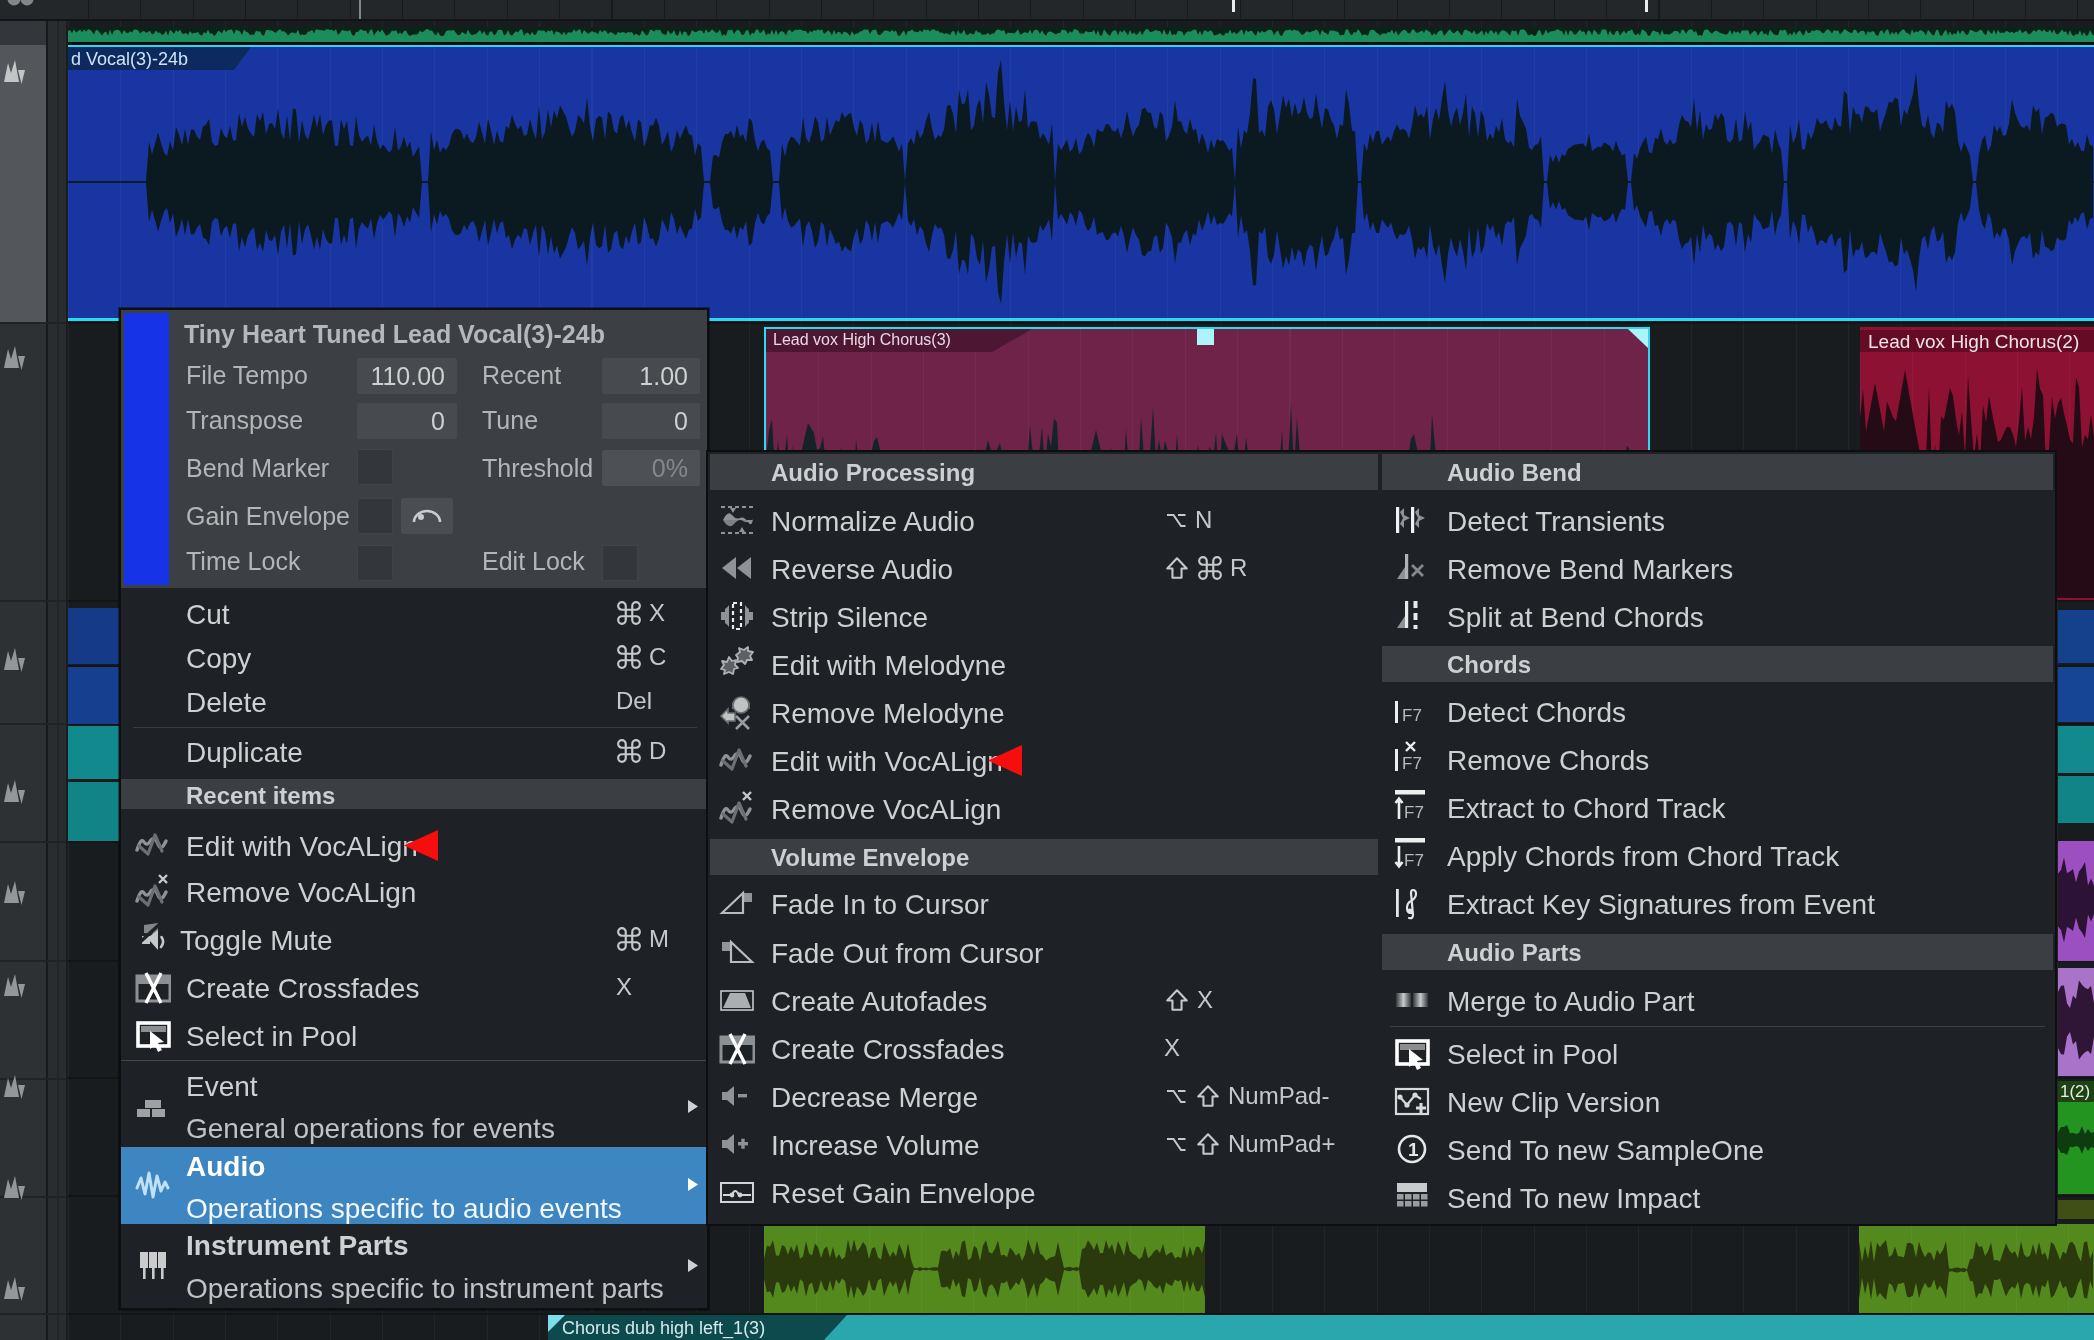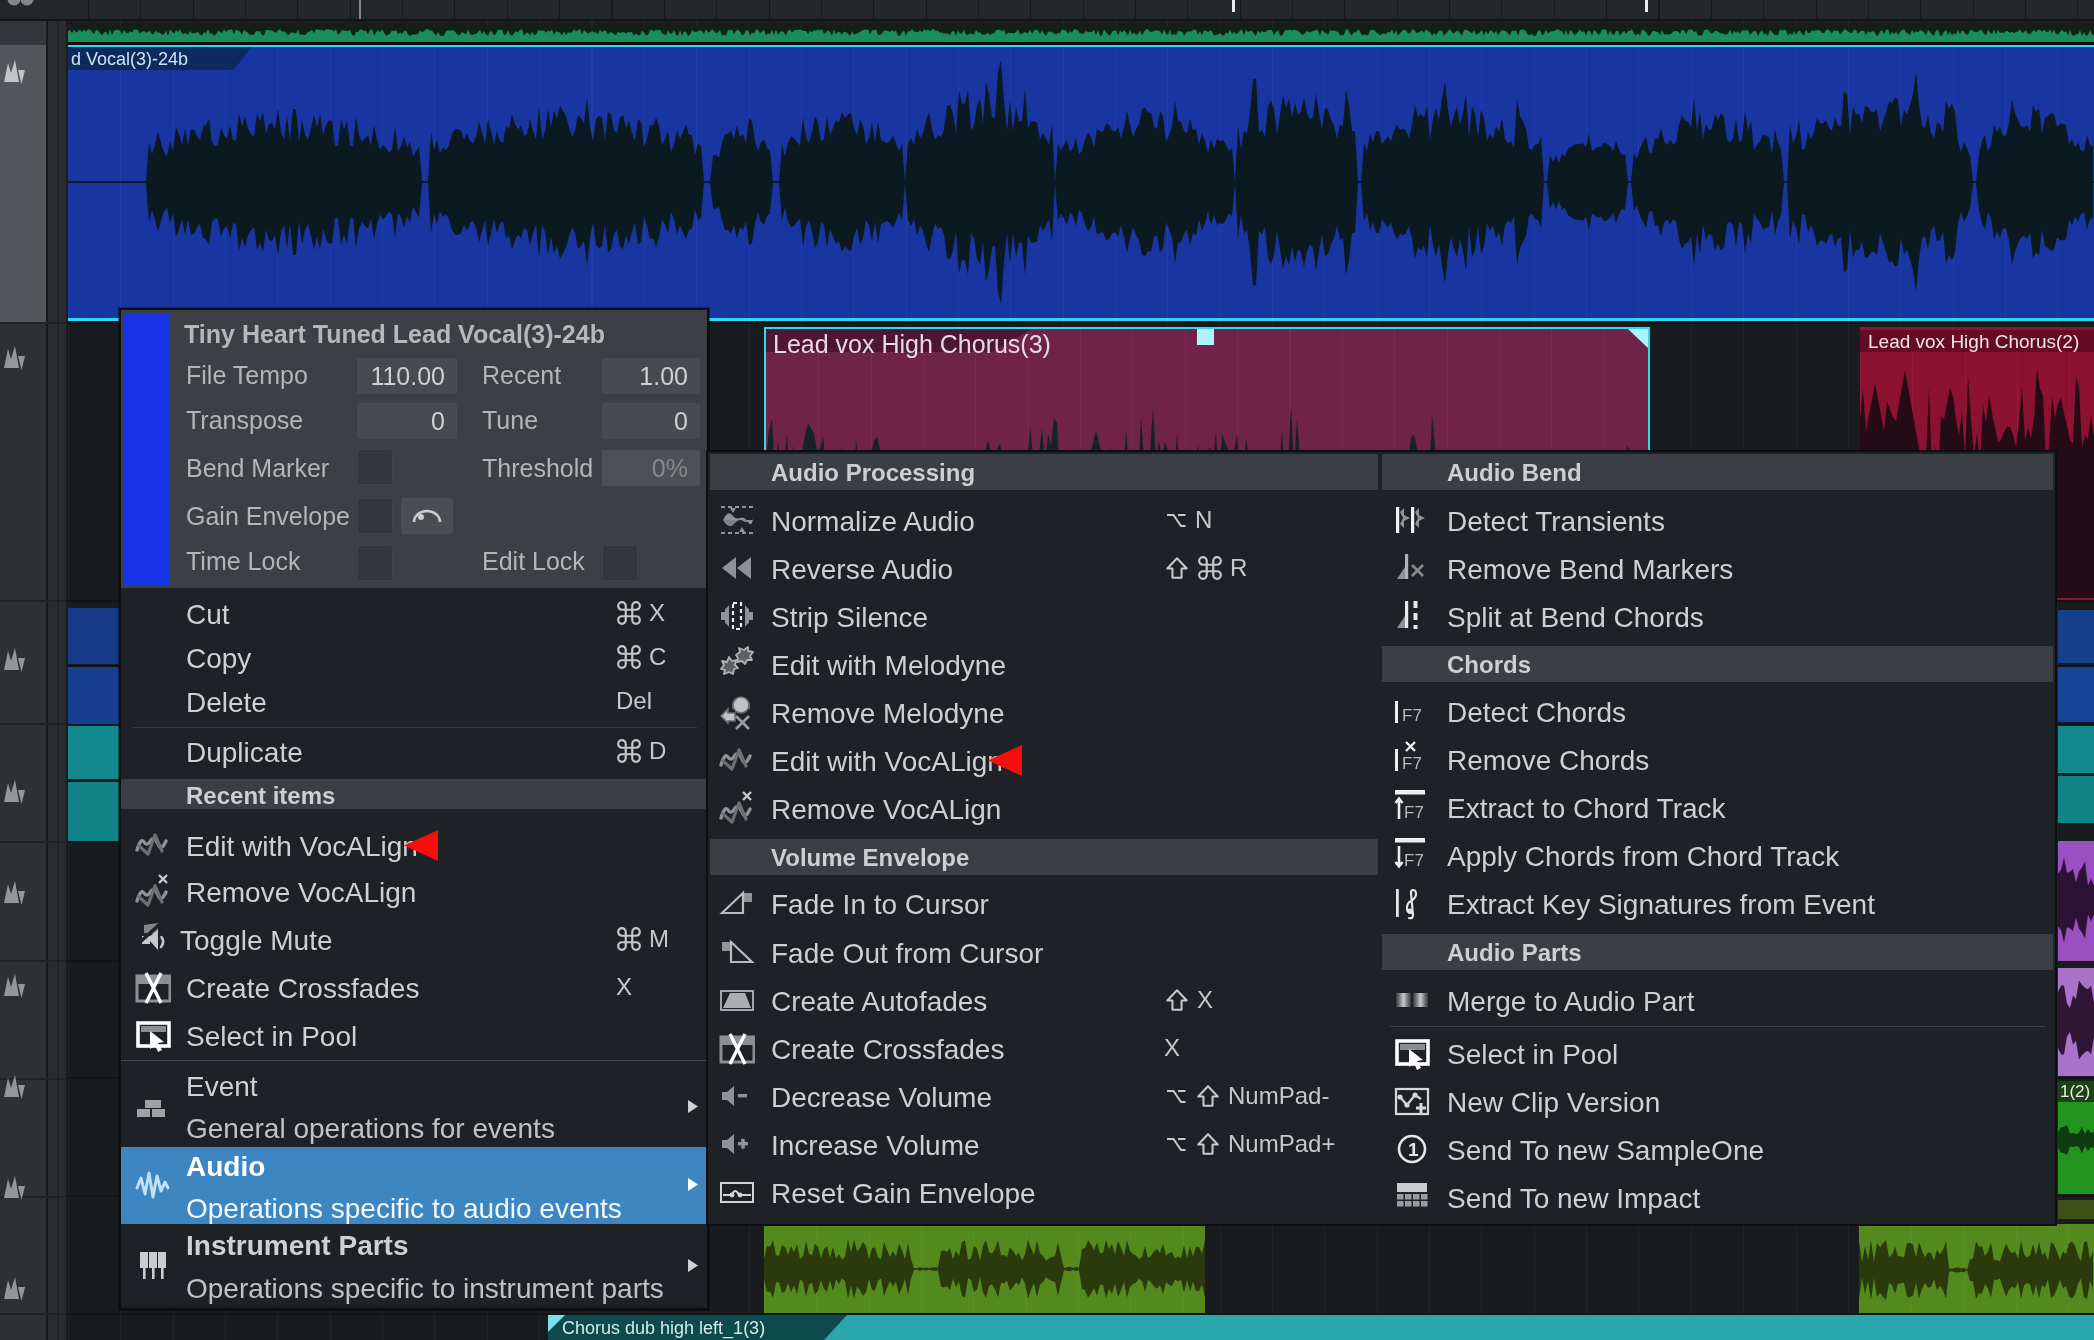--- a/index.html
+++ b/index.html
@@ -100,21 +100,21 @@
       <polygon points="0,134.4 3,134.4 6,134.4 9,134.4 12,134.4 15,134.4 18,134.4 21,134.4 24,134.4 27,134.4 30,134.4 33,134.4 36,134.4 39,134.4 42,134.4 45,134.4 48,134.4 51,134.4 54,134.4 57,134.4 60,134.4 63,134.4 66,134.4 69,134.4 72,134.4 75,134.4 78,134.4 81,94.9 84,107.3 87,97.1 90,85.3 93,95.9 96,105.6 99,109.2 102,94.2 105,103.4 108,80.1 111,87.6 114,98.3 117,81.7 120,97.7 123,82.6 126,82.8 129,89.4 132,93.1 135,79.6 138,77.8 141,71.9 144,95.0 147,98.9 150,97.8 153,80.9 156,88.5 159,91.3 162,78.7 165,93.5 168,93.4 171,65.9 174,79.7 177,69.7 180,81.8 183,86.7 186,90.0 189,67.0 192,74.3 195,65.1 198,87.3 201,76.9 204,75.9 207,82.3 210,61.4 213,85.3 216,92.3 219,68.5 222,93.9 225,61.5 228,62.5 231,95.9 234,72.9 237,87.4 240,92.9 243,81.4 246,67.4 249,80.4 252,67.0 255,87.9 258,78.0 261,73.4 264,73.4 267,99.0 270,98.8 273,72.0 276,82.5 279,73.4 282,98.3 285,99.3 288,68.9 291,88.3 294,95.1 297,91.1 300,88.6 303,98.7 306,77.7 309,93.6 312,102.6 315,97.6 318,101.1 321,105.7 324,102.5 327,79.9 330,103.7 333,99.5 336,89.7 339,100.8 342,94.6 345,110.2 348,104.4 351,99.3 354,134.4 357,134.4 360,134.4 363,84.4 366,103.1 369,92.4 372,106.1 375,100.1 378,103.2 381,97.9 384,87.1 387,82.3 390,81.9 393,83.9 396,92.5 399,86.6 402,93.8 405,96.2 408,90.1 411,74.7 414,85.6 417,96.9 420,71.5 423,83.7 426,98.2 429,83.6 432,94.0 435,96.1 438,78.7 441,81.9 444,67.5 447,76.9 450,82.4 453,78.4 456,89.0 459,87.5 462,71.8 465,84.1 468,92.5 471,59.0 474,92.0 477,84.9 480,62.3 483,80.8 486,63.6 489,71.6 492,58.3 495,63.9 498,69.6 501,80.8 504,90.1 507,84.0 510,67.8 513,71.0 516,76.5 519,50.9 522,79.3 525,94.7 528,72.2 531,68.8 534,70.5 537,93.1 540,64.4 543,67.4 546,83.7 549,86.5 552,70.5 555,67.7 558,81.7 561,73.0 564,85.8 567,94.5 570,72.6 573,75.1 576,100.1 579,91.3 582,78.0 585,78.7 588,70.4 591,78.8 594,97.9 597,92.1 600,83.9 603,105.2 606,98.0 609,82.7 612,91.8 615,84.7 618,78.1 621,87.2 624,88.6 627,108.4 630,95.9 633,99.5 636,134.4 639,134.4 642,134.4 645,108.8 648,108.0 651,110.6 654,95.4 657,87.0 660,86.9 663,83.4 666,91.9 669,78.1 672,90.1 675,86.9 678,95.8 681,71.2 684,74.1 687,93.9 690,104.3 693,95.1 696,92.6 699,101.0 702,103.7 705,134.4 708,134.4 711,134.4 714,96.8 717,109.6 720,95.9 723,89.5 726,90.9 729,95.0 732,98.5 735,70.3 738,90.8 741,96.0 744,85.7 747,69.3 750,75.0 753,94.9 756,91.9 759,69.8 762,88.3 765,80.7 768,73.1 771,75.4 774,65.0 777,71.1 780,67.5 783,65.7 786,80.8 789,89.1 792,72.6 795,78.2 798,96.9 801,91.8 804,75.7 807,95.3 810,73.6 813,93.0 816,94.4 819,96.0 822,93.7 825,89.3 828,96.2 831,104.5 834,96.4 837,134.4 840,96.5 843,91.0 846,97.9 849,81.7 852,90.9 855,86.8 858,73.5 861,65.0 864,81.7 867,93.3 870,88.0 873,90.0 876,82.5 879,59.0 882,57.8 885,67.0 888,86.4 891,43.0 894,57.2 897,56.3 900,42.2 903,83.6 906,78.5 909,58.4 912,52.1 915,76.4 918,34.9 921,47.3 924,70.0 927,71.2 930,24.9 933,13 936,54.4 939,83.4 942,53.2 945,84.6 948,59.3 951,74.9 954,73.5 957,42.1 960,81.6 963,74.5 966,74.2 969,75.6 972,92.3 975,86.2 978,91.2 981,97.8 984,76.3 987,134.4 990,96.7 993,103.3 996,98.2 999,92.3 1002,105.1 1005,101.0 1008,91.1 1011,106.9 1014,104.1 1017,92.5 1020,85.8 1023,90.1 1026,100.4 1029,82.0 1032,84.2 1035,84.7 1038,77.1 1041,77.5 1044,83.2 1047,84.7 1050,80.5 1053,91.6 1056,81.0 1059,63.8 1062,78.4 1065,89.8 1068,82.0 1071,77.6 1074,62.2 1077,60.4 1080,65.8 1083,65.8 1086,80.0 1089,82.0 1092,64.3 1095,68.9 1098,94.7 1101,88.8 1104,79.4 1107,53.5 1110,74.3 1113,74.4 1116,83.8 1119,87.1 1122,71.5 1125,83.7 1128,81.4 1131,97.7 1134,86.2 1137,94.3 1140,105.9 1143,91.9 1146,102.1 1149,92.0 1152,93.9 1155,93.1 1158,97.4 1161,103.7 1164,100.7 1167,134.4 1170,79.0 1173,101.7 1176,83.6 1179,86.8 1182,65.9 1185,31.4 1188,31.8 1191,86.1 1194,83.0 1197,89.9 1200,59.8 1203,53.1 1206,62.4 1209,87.1 1212,68.0 1215,47.9 1218,61.1 1221,51.8 1224,70.4 1227,55.8 1230,67.8 1233,64.5 1236,49.8 1239,66.1 1242,72.5 1245,69.8 1248,46.2 1251,66.3 1254,82.1 1257,60.8 1260,62.7 1263,72.7 1266,78.8 1269,91.9 1272,77.2 1275,79.2 1278,42.0 1281,57.4 1284,83.7 1287,84.4 1290,134.4 1293,134.4 1296,96.1 1299,104.3 1302,86.8 1305,95.2 1308,84.5 1311,83.8 1314,98.1 1317,93.1 1320,89.3 1323,94.5 1326,84.3 1329,77.2 1332,83.3 1335,81.7 1338,83.8 1341,91.6 1344,77.9 1347,58.2 1350,70.0 1353,66.7 1356,71.1 1359,58.8 1362,92.7 1365,71.8 1368,60.8 1371,73.4 1374,51.7 1377,33.9 1380,63.2 1383,79.7 1386,67.8 1389,60.2 1392,78.3 1395,65.7 1398,46.7 1401,90.7 1404,59.4 1407,66.4 1410,90.7 1413,63.3 1416,70.6 1419,94.2 1422,86.2 1425,92.1 1428,78.7 1431,85.2 1434,71.1 1437,92.3 1440,96.3 1443,93.9 1446,100.6 1449,51.7 1452,68.8 1455,74.7 1458,81.4 1461,100.8 1464,103.2 1467,97.7 1470,97.2 1473,89.6 1476,134.4 1479,134.4 1482,107.8 1485,115.3 1488,107.4 1491,115.9 1494,106.9 1497,109.2 1500,101.8 1503,99.9 1506,97.8 1509,97.2 1512,97.1 1515,96.2 1518,100.5 1521,86.6 1524,103.9 1527,101.7 1530,99.5 1533,100.5 1536,95.5 1539,97.1 1542,99.1 1545,104.5 1548,93.9 1551,102.4 1554,108.2 1557,107.1 1560,134.4 1563,134.4 1566,106.1 1569,111.8 1572,101.3 1575,94.9 1578,89.6 1581,105.2 1584,106.2 1587,91.1 1590,92.3 1593,80.9 1596,94.3 1599,98.0 1602,92.2 1605,97.6 1608,95.6 1611,77.7 1614,67.8 1617,73.5 1620,74.4 1623,80.6 1626,51.5 1629,83.8 1632,63.4 1635,92.7 1638,77.1 1641,83.6 1644,81.3 1647,66.8 1650,73.6 1653,65.7 1656,70.3 1659,93.2 1662,95.6 1665,91.6 1668,70.9 1671,95.0 1674,92.8 1677,64.3 1680,83.4 1683,74.3 1686,103.2 1689,98.0 1692,94.7 1695,87.5 1698,89.1 1701,90.1 1704,107.1 1707,82.0 1710,95.4 1713,102.5 1716,134.4 1719,134.4 1722,77.8 1725,96.3 1728,89.6 1731,72.6 1734,102.6 1737,102.0 1740,84.5 1743,92.2 1746,84.6 1749,71.1 1752,76.4 1755,76.6 1758,72.9 1761,80.8 1764,83.7 1767,70.0 1770,78.5 1773,79.6 1776,44.1 1779,47.0 1782,88.0 1785,59.4 1788,67.5 1791,66.8 1794,75.8 1797,59.3 1800,60.0 1803,64.7 1806,65.4 1809,62.0 1812,84.5 1815,73.9 1818,65.5 1821,54.5 1824,55.9 1827,50.6 1830,52.4 1833,79.5 1836,62.7 1839,67.4 1842,57.7 1845,46.9 1848,25.3 1851,57.9 1854,78.5 1857,81.2 1860,67.8 1863,85.7 1866,91.6 1869,75.4 1872,77.2 1875,85.6 1878,53.8 1881,62.0 1884,56.5 1887,64.9 1890,93.7 1893,105.3 1896,95.1 1899,101.3 1902,108.5 1905,134.4 1908,134.4 1911,107.4 1914,93.5 1917,87.9 1920,104.7 1923,98.3 1926,77.7 1929,85.3 1932,79.3 1935,89.0 1938,87.9 1941,76.6 1944,52.0 1947,65.7 1950,73.5 1953,79.6 1956,80.9 1959,78.1 1962,84.5 1965,58.2 1968,64.9 1971,61.6 1974,87.3 1977,70.5 1980,69.2 1983,65.8 1986,67.6 1989,79.7 1992,76.9 1995,76.4 1998,78.0 2001,97.5 2004,91.7 2007,100.6 2010,94.9 2013,103.5 2016,104.6 2019,87.4 2022,98.0 2025,99.3 2025,170.7 2022,172.0 2019,182.6 2016,165.4 2013,166.5 2010,175.1 2007,169.4 2004,178.3 2001,172.5 1998,192.0 1995,193.6 1992,193.1 1989,190.3 1986,202.4 1983,204.2 1980,200.8 1977,199.5 1974,182.7 1971,208.4 1968,205.1 1965,211.8 1962,185.5 1959,191.9 1956,189.1 1953,190.4 1950,196.5 1947,204.3 1944,218.0 1941,193.4 1938,182.1 1935,181.0 1932,190.7 1929,184.7 1926,192.3 1923,171.7 1920,165.3 1917,182.1 1914,176.5 1911,162.6 1908,135.6 1905,135.6 1902,161.5 1899,168.7 1896,174.9 1893,164.7 1890,176.3 1887,205.1 1884,213.5 1881,208.0 1878,216.2 1875,184.4 1872,192.8 1869,194.6 1866,178.4 1863,184.3 1860,202.2 1857,188.8 1854,191.5 1851,212.1 1848,244.7 1845,223.1 1842,212.3 1839,202.6 1836,207.3 1833,190.5 1830,217.6 1827,219.4 1824,214.1 1821,215.5 1818,204.5 1815,196.1 1812,185.5 1809,208.0 1806,204.6 1803,205.3 1800,210.0 1797,210.7 1794,194.2 1791,203.2 1788,202.5 1785,210.6 1782,182.0 1779,223.0 1776,225.9 1773,190.4 1770,191.5 1767,200.0 1764,186.3 1761,189.2 1758,197.1 1755,193.4 1752,193.6 1749,198.9 1746,185.4 1743,177.8 1740,185.5 1737,168.0 1734,167.4 1731,197.4 1728,180.4 1725,173.7 1722,192.2 1719,135.6 1716,135.6 1713,167.5 1710,174.6 1707,188.0 1704,162.9 1701,179.9 1698,180.9 1695,182.5 1692,175.3 1689,172.0 1686,166.8 1683,195.7 1680,186.6 1677,205.7 1674,177.2 1671,175.0 1668,199.1 1665,178.4 1662,174.4 1659,176.8 1656,199.7 1653,204.3 1650,196.4 1647,203.2 1644,188.7 1641,186.4 1638,192.9 1635,177.3 1632,206.6 1629,186.2 1626,218.5 1623,189.4 1620,195.6 1617,196.5 1614,202.2 1611,192.3 1608,174.4 1605,172.4 1602,177.8 1599,172.0 1596,175.7 1593,189.1 1590,177.7 1587,178.9 1584,163.8 1581,164.8 1578,180.4 1575,175.1 1572,168.7 1569,158.2 1566,163.9 1563,135.6 1560,135.6 1557,162.9 1554,161.8 1551,167.6 1548,176.1 1545,165.5 1542,170.9 1539,172.9 1536,174.5 1533,169.5 1530,170.5 1527,168.3 1524,166.1 1521,183.4 1518,169.5 1515,173.8 1512,172.9 1509,172.8 1506,172.2 1503,170.1 1500,168.2 1497,160.8 1494,163.1 1491,154.1 1488,162.6 1485,154.7 1482,162.2 1479,135.6 1476,135.6 1473,180.4 1470,172.8 1467,172.3 1464,166.8 1461,169.2 1458,188.6 1455,195.3 1452,201.2 1449,218.3 1446,169.4 1443,176.1 1440,173.7 1437,177.7 1434,198.9 1431,184.8 1428,191.3 1425,177.9 1422,183.8 1419,175.8 1416,199.4 1413,206.7 1410,179.3 1407,203.6 1404,210.6 1401,179.3 1398,223.3 1395,204.3 1392,191.7 1389,209.8 1386,202.2 1383,190.3 1380,206.8 1377,236.1 1374,218.3 1371,196.6 1368,209.2 1365,198.2 1362,177.3 1359,211.2 1356,198.9 1353,203.3 1350,200.0 1347,211.8 1344,192.1 1341,178.4 1338,186.2 1335,188.3 1332,186.7 1329,192.8 1326,185.7 1323,175.5 1320,180.7 1317,176.9 1314,171.9 1311,186.2 1308,185.5 1305,174.8 1302,183.2 1299,165.7 1296,173.9 1293,135.6 1290,135.6 1287,185.6 1284,186.3 1281,212.6 1278,228.0 1275,190.8 1272,192.8 1269,178.1 1266,191.2 1263,197.3 1260,207.3 1257,209.2 1254,187.9 1251,203.7 1248,223.8 1245,200.2 1242,197.5 1239,203.9 1236,220.2 1233,205.5 1230,202.2 1227,214.2 1224,199.6 1221,218.2 1218,208.9 1215,222.1 1212,202.0 1209,182.9 1206,207.6 1203,216.9 1200,210.2 1197,180.1 1194,187.0 1191,183.9 1188,238.2 1185,238.6 1182,204.1 1179,183.2 1176,186.4 1173,168.3 1170,191.0 1167,135.6 1164,169.3 1161,166.3 1158,172.6 1155,176.9 1152,176.1 1149,178.0 1146,167.9 1143,178.1 1140,164.1 1137,175.7 1134,183.8 1131,172.3 1128,188.6 1125,186.3 1122,198.5 1119,182.9 1116,186.2 1113,195.6 1110,195.7 1107,216.5 1104,190.6 1101,181.2 1098,175.3 1095,201.1 1092,205.7 1089,188.0 1086,190.0 1083,204.2 1080,204.2 1077,209.6 1074,207.8 1071,192.4 1068,188.0 1065,180.2 1062,191.6 1059,206.2 1056,189.0 1053,178.4 1050,189.5 1047,185.3 1044,186.8 1041,192.5 1038,192.9 1035,185.3 1032,185.8 1029,188.0 1026,169.6 1023,179.9 1020,184.2 1017,177.5 1014,165.9 1011,163.1 1008,178.9 1005,169.0 1002,164.9 999,177.7 996,171.8 993,166.7 990,173.3 987,135.6 984,193.7 981,172.2 978,178.8 975,183.8 972,177.7 969,194.4 966,195.8 963,195.5 960,188.4 957,227.9 954,196.5 951,195.1 948,210.7 945,185.4 942,216.8 939,186.6 936,215.6 933,257 930,245.1 927,198.8 924,200.0 921,222.7 918,235.1 915,193.6 912,217.9 909,211.6 906,191.5 903,186.4 900,227.8 897,213.7 894,212.8 891,227.0 888,183.6 885,203.0 882,212.2 879,211.0 876,187.5 873,180.0 870,182.0 867,176.7 864,188.3 861,205.0 858,196.5 855,183.2 852,179.1 849,188.3 846,172.1 843,179.0 840,173.5 837,135.6 834,173.6 831,165.5 828,173.8 825,180.7 822,176.3 819,174.0 816,175.6 813,177.0 810,196.4 807,174.7 804,194.3 801,178.2 798,173.1 795,191.8 792,197.4 789,180.9 786,189.2 783,204.3 780,202.5 777,198.9 774,205.0 771,194.6 768,196.9 765,189.3 762,181.7 759,200.2 756,178.1 753,175.1 750,195.0 747,200.7 744,184.3 741,174.0 738,179.2 735,199.7 732,171.5 729,175.0 726,179.1 723,180.5 720,174.1 717,160.4 714,173.2 711,135.6 708,135.6 705,135.6 702,166.3 699,169.0 696,177.4 693,174.9 690,165.7 687,176.1 684,195.9 681,198.8 678,174.2 675,183.1 672,179.9 669,191.9 666,178.1 663,186.6 660,183.1 657,183.0 654,174.6 651,159.4 648,162.0 645,161.2 642,135.6 639,135.6 636,135.6 633,170.5 630,174.1 627,161.6 624,181.4 621,182.8 618,191.9 615,185.3 612,178.2 609,187.3 606,172.0 603,164.8 600,186.1 597,177.9 594,172.1 591,191.2 588,199.6 585,191.3 582,192.0 579,178.7 576,169.9 573,194.9 570,197.4 567,175.5 564,184.2 561,197.0 558,188.3 555,202.3 552,199.5 549,183.5 546,186.3 543,202.6 540,205.6 537,176.9 534,199.5 531,201.2 528,197.8 525,175.3 522,190.7 519,219.1 516,193.5 513,199.0 510,202.2 507,186.0 504,179.9 501,189.2 498,200.4 495,206.1 492,211.7 489,198.4 486,206.4 483,189.2 480,207.7 477,185.1 474,178.0 471,211.0 468,177.5 465,185.9 462,198.2 459,182.5 456,181.0 453,191.6 450,187.6 447,193.1 444,202.5 441,188.1 438,191.3 435,173.9 432,176.0 429,186.4 426,171.8 423,186.3 420,198.5 417,173.1 414,184.4 411,195.3 408,179.9 405,173.8 402,176.2 399,183.4 396,177.5 393,186.1 390,188.1 387,187.7 384,182.9 381,172.1 378,166.8 375,169.9 372,163.9 369,177.6 366,166.9 363,185.6 360,135.6 357,135.6 354,135.6 351,170.7 348,165.6 345,159.8 342,175.4 339,169.2 336,180.3 333,170.5 330,166.3 327,190.1 324,167.5 321,164.3 318,168.9 315,172.4 312,167.4 309,176.4 306,192.3 303,171.3 300,181.4 297,178.9 294,174.9 291,181.7 288,201.1 285,170.7 282,171.7 279,196.6 276,187.5 273,198.0 270,171.2 267,171.0 264,196.6 261,196.6 258,192.0 255,182.1 252,203.0 249,189.6 246,202.6 243,188.6 240,177.1 237,182.6 234,197.1 231,174.1 228,207.5 225,208.5 222,176.1 219,201.5 216,177.7 213,184.7 210,208.6 207,187.7 204,194.1 201,193.1 198,182.7 195,204.9 192,195.7 189,203.0 186,180.0 183,183.3 180,188.2 177,200.3 174,190.3 171,204.1 168,176.6 165,176.5 162,191.3 159,178.7 156,181.5 153,189.1 150,172.2 147,171.1 144,175.0 141,198.1 138,192.2 135,190.4 132,176.9 129,180.6 126,187.2 123,187.4 120,172.3 117,188.3 114,171.7 111,182.4 108,189.9 105,166.6 102,175.8 99,160.8 96,164.4 93,174.1 90,184.7 87,172.9 84,162.7 81,175.1 78,135.6 75,135.6 72,135.6 69,135.6 66,135.6 63,135.6 60,135.6 57,135.6 54,135.6 51,135.6 48,135.6 45,135.6 42,135.6 39,135.6 36,135.6 33,135.6 30,135.6 27,135.6 24,135.6 21,135.6 18,135.6 15,135.6 12,135.6 9,135.6 6,135.6 3,135.6 0,135.6" fill="#0a1a20"></polygon>
     </svg>
 <div class="abs" style="left:68px;top:47px;width:183px;height:23px;background:#0d2a5e;clip-path:polygon(0 0,100% 0,calc(100% - 17px) 100%,0 100%)"></div>
 <div class="lbl" style="left:71px;top:50px;color:#cfe3f8;font-size:18px">d Vocal(3)-24b</div>
 <div class="abs" style="left:68px;top:318px;width:2026px;height:3px;background:#2bd9f2"></div>
 <div class="abs gridc" style="left:764px;top:327px;width:886px;height:271px;background-color:#702349;border:2px solid #2bd9f2"></div>
 <svg class="abs" style="left:766px;top:329px" width="882" height="267" viewBox="0 0 882 267">
       <polygon points="0,269 0,129.6 3,101.2 6,89.8 9,144.0 12,111.3 15,141.6 18,132.2 21,105.2 24,151.8 27,115.7 30,154.0 33,133.4 36,120.2 39,107.1 42,94.0 45,99.0 48,104.0 51,121.1 54,119.1 57,107.2 60,135.4 63,150.4 66,152.8 69,141.5 72,130.2 75,119.0 78,130.2 81,141.5 84,152.8 87,173.9 90,109.7 93,137.8 96,155.9 99,201.6 102,137.0 105,124.6 108,112.2 111,108.1 114,120.5 117,132.9 120,159.2 123,171.2 126,195.4 129,166.4 132,172.0 135,194.7 138,201.9 141,160.5 144,150.0 147,139.5 150,129.0 153,139.5 156,150.0 159,160.5 162,172.4 165,189.3 168,191.6 171,140.3 174,142.2 177,178.5 180,175.2 183,190.9 186,149.1 189,148.9 192,132.6 195,160.2 198,172.5 201,129.9 204,128.6 207,147.6 210,168.0 213,119.4 216,131.5 219,123.8 222,111.3 225,121.8 228,146.0 231,120.3 234,114.1 237,130.3 240,154.6 243,159.5 246,154.1 249,147.6 252,162.9 255,141.6 258,148.5 261,138.6 264,96.9 267,126.0 270,121.6 273,125.2 276,98.2 279,136.9 282,104.6 285,117.3 288,89.3 291,93.6 294,155.1 297,124.3 300,135.4 303,170.3 306,159.6 309,181.5 312,185.7 315,203.3 318,189.9 321,138.8 324,126.2 327,113.6 330,101.0 333,113.6 336,126.2 339,138.8 342,130.2 345,119.0 348,130.2 351,141.5 354,152.8 357,148.5 360,100.0 363,137.8 366,150.4 369,123.6 372,149.4 375,87.8 378,127.9 381,149.0 384,123.5 387,78.3 390,130.0 393,111.3 396,128.7 399,111.7 402,122.1 405,129.0 408,152.9 411,103.9 414,145.8 417,134.5 420,124.0 423,134.9 426,145.8 429,131.8 432,116.1 435,142.8 438,126.7 441,123.9 444,117.7 447,131.8 450,103.8 453,148.4 456,105.1 459,112.8 462,119.4 465,136.0 468,122.6 471,104.3 474,144.6 477,144.3 480,108.2 483,130.1 486,145.8 489,134.3 492,157.2 495,130.5 498,145.3 501,144.0 504,161.0 507,127.8 510,123.4 513,142.7 516,100.7 519,157.8 522,133.2 525,75.3 528,139.9 531,89.0 534,128.2 537,161.3 540,164.8 543,158.3 546,191.9 549,154.3 552,171.8 555,163.8 558,149.3 561,138.1 564,137.1 567,157.4 570,142.4 573,155.1 576,169.5 579,172.0 582,198.0 585,194.2 588,193.1 591,161.5 594,180.6 597,204.0 600,195.9 603,169.3 606,162.3 609,180.0 612,203.0 615,160.1 618,198.1 621,151.5 624,168.5 627,150.2 630,162.3 633,156.7 636,173.7 639,128.3 642,129.4 645,109.6 648,105.2 651,119.3 654,161.5 657,171.1 660,126.1 663,152.1 666,84.5 669,116.6 672,143.8 675,151.8 678,141.0 681,143.0 684,143.1 687,155.7 690,154.9 693,154.4 696,152.0 699,142.2 702,145.5 705,155.2 708,165.0 711,194.1 714,208.0 717,205.9 720,170.1 723,196.5 726,197.7 729,168.9 732,199.4 735,162.1 738,178.3 741,182.5 744,160.1 747,198.2 750,152.3 753,181.5 756,206.2 759,171.9 762,178.3 765,187.3 768,190.3 771,176.0 774,167.0 777,158.0 780,149.0 783,158.0 786,167.0 789,176.0 792,165.6 795,171.1 798,174.2 801,173.3 804,176.6 807,152.1 810,182.8 813,180.4 816,191.2 819,178.1 822,183.7 825,205.7 828,205.6 831,185.9 834,206.5 837,200.2 840,197.6 843,205.1 846,196.4 849,175.3 852,152.1 855,144.6 858,133.0 861,116.5 864,121.2 867,125.6 870,172.1 873,185.7 876,171.8 879,206.5 882,174.8 885,207.0 886,269" fill="#152329"></polygon>
     </svg>
 <div class="abs" style="left:766px;top:329px;width:266px;height:23px;background:#4d1631;clip-path:polygon(0 0,100% 0,calc(100% - 40px) 100%,0 100%)"></div>
-<div class="lbl" style="left:773px;top:332px;color:#e8dae2;font-size:25px">Lead vox High Chorus(3)</div>
+<div class="lbl" style="left:773px;top:332px;color:#e8dae2;font-size:16px">Lead vox High Chorus(3)</div>
 <div class="abs" style="left:1197px;top:329px;width:17px;height:16px;background:#aef3fa"></div>
 <div class="abs" style="left:1628px;top:329px;width:20px;height:19px;background:#aef3fa;clip-path:polygon(100% 0,0 0,100% 100%)"></div>
 <div class="abs gridc" style="left:1860px;top:327px;width:234px;height:273px;background-color:#8c1132"></div>
 <svg class="abs" style="left:1860px;top:329px" width="234" height="271" viewBox="0 0 234 271">
       <polygon points="0,269 0,88.8 3,60.2 6,102.4 9,86.2 12,70.1 15,54.0 18,70.1 21,86.2 24,102.4 27,72.6 30,80.2 33,88.3 36,92.3 39,75.2 42,58.1 45,41.0 48,58.1 51,75.2 54,92.3 57,108.3 60,124.6 63,133.7 66,129.5 69,58.7 72,146.4 75,116.0 78,150.1 81,87.4 84,90.5 87,74.8 90,59.0 93,66.9 96,90.5 99,106.2 102,81.9 105,129.6 108,47.3 111,90.2 114,129.1 117,104.2 120,134.3 123,76.3 126,93.5 129,67.1 132,83.8 135,98.4 138,113.0 141,110.7 144,103.5 147,97.7 150,97.9 153,105.7 156,118.0 159,92.7 162,57.9 165,112.6 168,98.1 171,110.1 174,88.4 177,39.4 180,59.7 183,66.2 186,135.5 189,119.6 192,67.8 195,89.6 198,74.2 201,69.1 204,84.5 207,96.6 210,110.7 213,114.5 216,47.9 219,58.2 222,119.0 225,105.9 228,110.0 231,85.5 234,108.5 234,269" fill="#250b16"></polygon>
     </svg>
 <div class="abs" style="left:1860px;top:330px;width:234px;height:22px;background:#650b26"></div>
 <div class="lbl" style="left:1868px;top:332px;color:#f0e4e9;font-size:19px">Lead vox High Chorus(2)</div>
 <div class="abs" style="left:68px;top:608px;width:51px;height:56px;background:#153a88"></div>
 <div class="abs" style="left:68px;top:667px;width:51px;height:57px;background:#16408f"></div>
@@ -374,21 +374,21 @@
     </div>
 <div class="txt" style="left:771px;top:1036px">Create Crossfades</div>
 <svg class="abs" style="left:719px;top:1030px" width="36" height="36" viewBox="0 0 36 36">
       <rect x="2" y="7" width="33" height="25" fill="none" stroke="#8d9093" stroke-width="3"></rect>
       <rect x="2" y="7" width="33" height="8" fill="#8d9093"></rect>
       <path d="M11 4 L26 34 M26 4 L11 34" stroke="#ffffff" stroke-width="3.4" fill="none"></path>
     </svg>
 <div class="sc" style="left:1164px;top:1036px;height:24px">
       <span>X</span>
     </div>
-<div class="txt" style="left:771px;top:1084px">Decrease Volume</div>
+<div class="txt" style="left:771px;top:1084px">Decrease Merge</div>
 <svg class="abs" style="left:719px;top:1078px" width="36" height="36" viewBox="0 0 36 36">
       <polygon points="3,14 8,14 15,8 15,28 8,22 3,22" fill="#8f9296"></polygon>
       <rect x="19" y="16" width="9" height="3.4" fill="#8f9296"></rect>
     </svg>
 <div class="sc" style="left:1164px;top:1084px;height:24px">
       <svg width="24" height="24" viewBox="0 0 24 24">
         <path d="M3 7 L9.5 7 L17 18 L21.5 18 M14 7 L21.5 7" fill="none" stroke="#c6c9cb" stroke-width="2"></path>
       </svg>
       <svg width="26" height="26" viewBox="0 0 24 24">
         <path d="M12 3 L21 12.5 L16.2 12.5 L16.2 21 L7.8 21 L7.8 12.5 L3 12.5 Z" fill="none" stroke="#c6c9cb" stroke-width="1.9" stroke-linejoin="round"></path>

